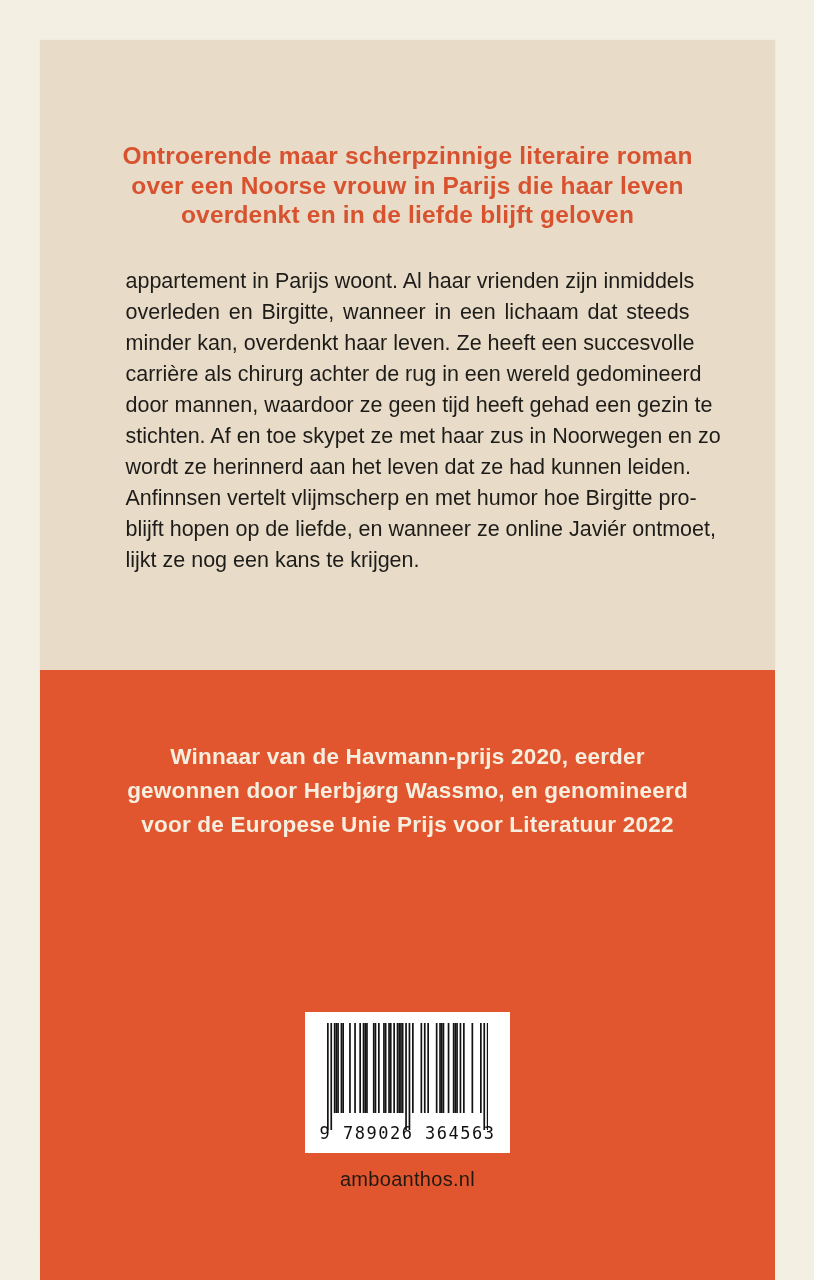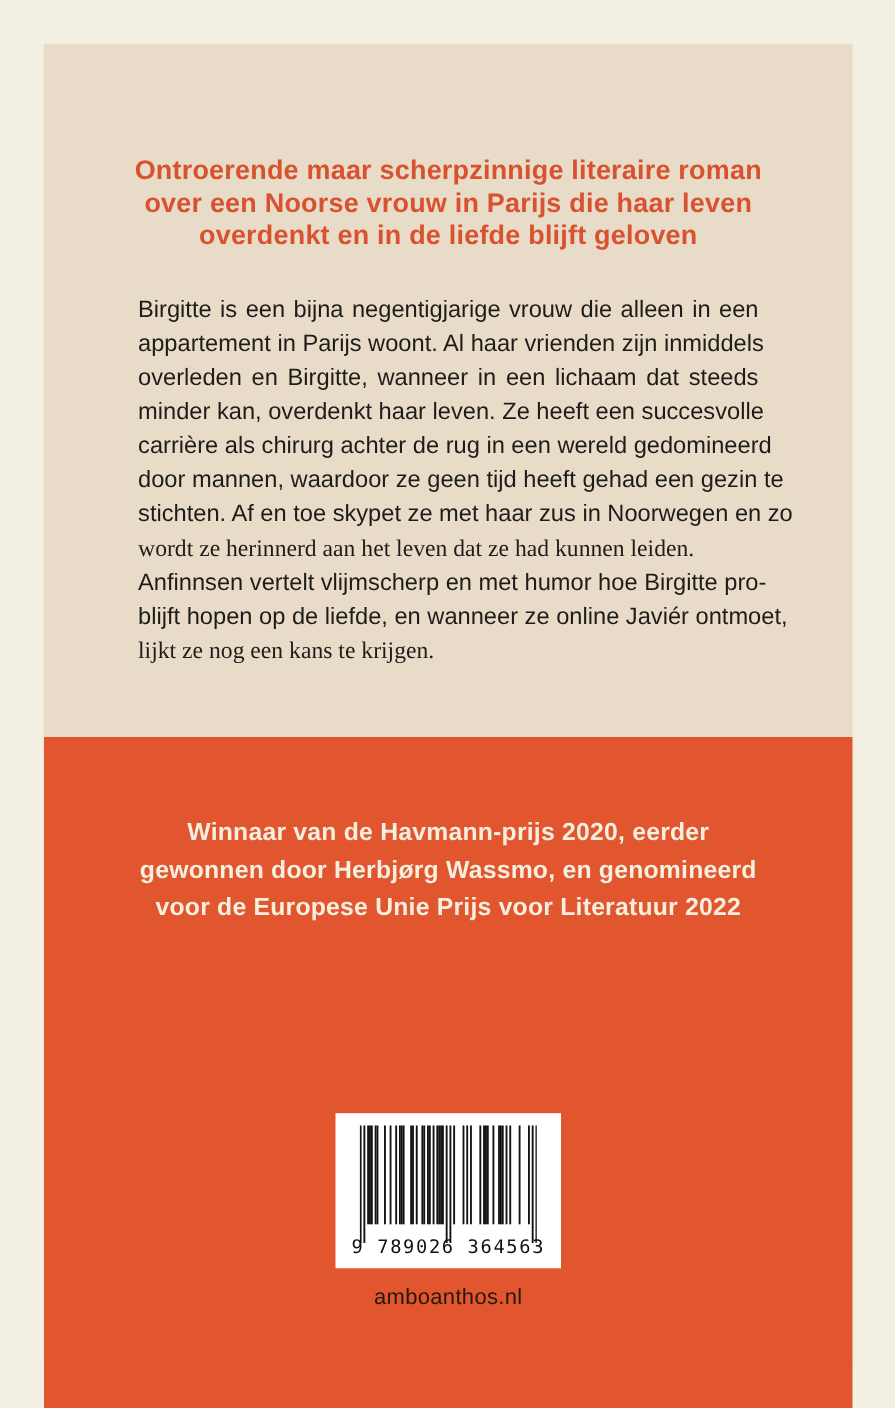--- a/index.html
+++ b/index.html
@@ -38,21 +38,21 @@
     width:564px;
     font-size:21.5px;
     line-height:31px;
     color: var(--body_text, #1e1c19);
   }
   .syn-ln {
     white-space:nowrap;
     text-align:justify;
     text-align-last:justify;
   }
-  .syn-ln.last { text-align-last:left;font-family:Liberation Serif, serif; }
+  .syn-ln.last { text-align-last:left; }
   .award {
     padding-top:70px;
     text-align:center;
     color: var(--award_text, #f6efe0);
     font-weight:bold;
     font-size:22.5px;
     line-height:34px;
     letter-spacing:0.2px;
   }
   .award .ln { white-space:nowrap; }
@@ -85,21 +85,20 @@
 <body>
 
 <div class="cover">
   <div class="cover-top">
     <div class="tagline">
         <div class="ln">Ontroerende maar scherpzinnige literaire roman</div>
         <div class="ln">over een Noorse vrouw in Parijs die haar leven</div>
         <div class="ln">overdenkt en in de liefde blijft geloven</div>
       </div>
     <div class="synopsis">
-        <div class="syn-ln">Birgitte is een bijna negentigjarige vrouw die alleen in een</div>
         <div class="syn-ln">appartement in Parijs woont. Al haar vrienden zijn inmiddels</div>
         <div class="syn-ln">overleden en Birgitte, wanneer in een lichaam dat steeds</div>
         <div class="syn-ln">minder kan, overdenkt haar leven. Ze heeft een succesvolle</div>
         <div class="syn-ln">carrière als chirurg achter de rug in een wereld gedomineerd</div>
         <div class="syn-ln">door mannen, waardoor ze geen tijd heeft gehad een gezin te</div>
         <div class="syn-ln">stichten. Af en toe skypet ze met haar zus in Noorwegen en zo</div>
         <div class="syn-ln last">wordt ze herinnerd aan het leven dat ze had kunnen leiden.</div>
         <div class="syn-ln">Anfinnsen vertelt vlijmscherp en met humor hoe Birgitte pro-</div>
         <div class="syn-ln">blijft hopen op de liefde, en wanneer ze online Javiér ontmoet,</div>
         <div class="syn-ln last">lijkt ze nog een kans te krijgen.</div>

